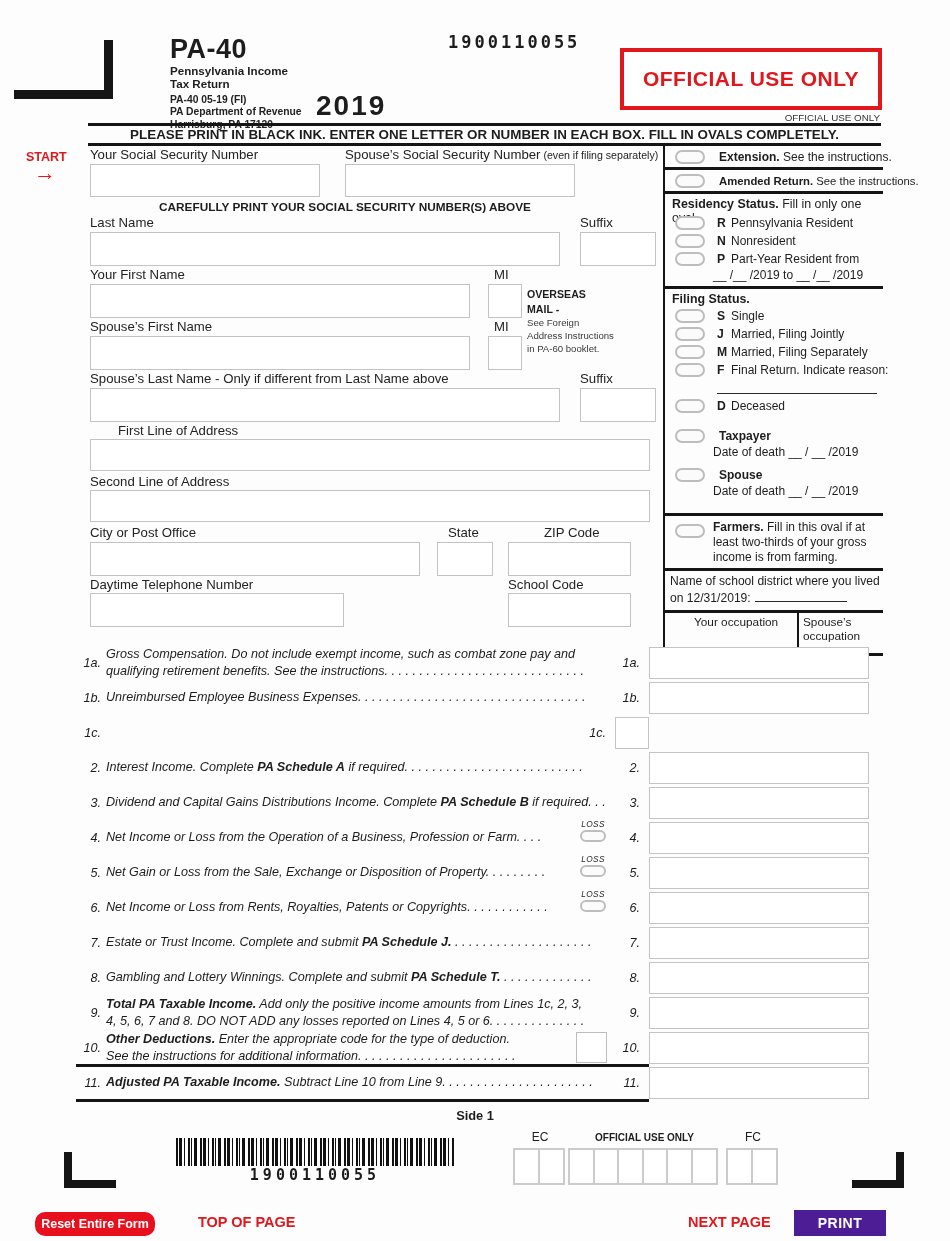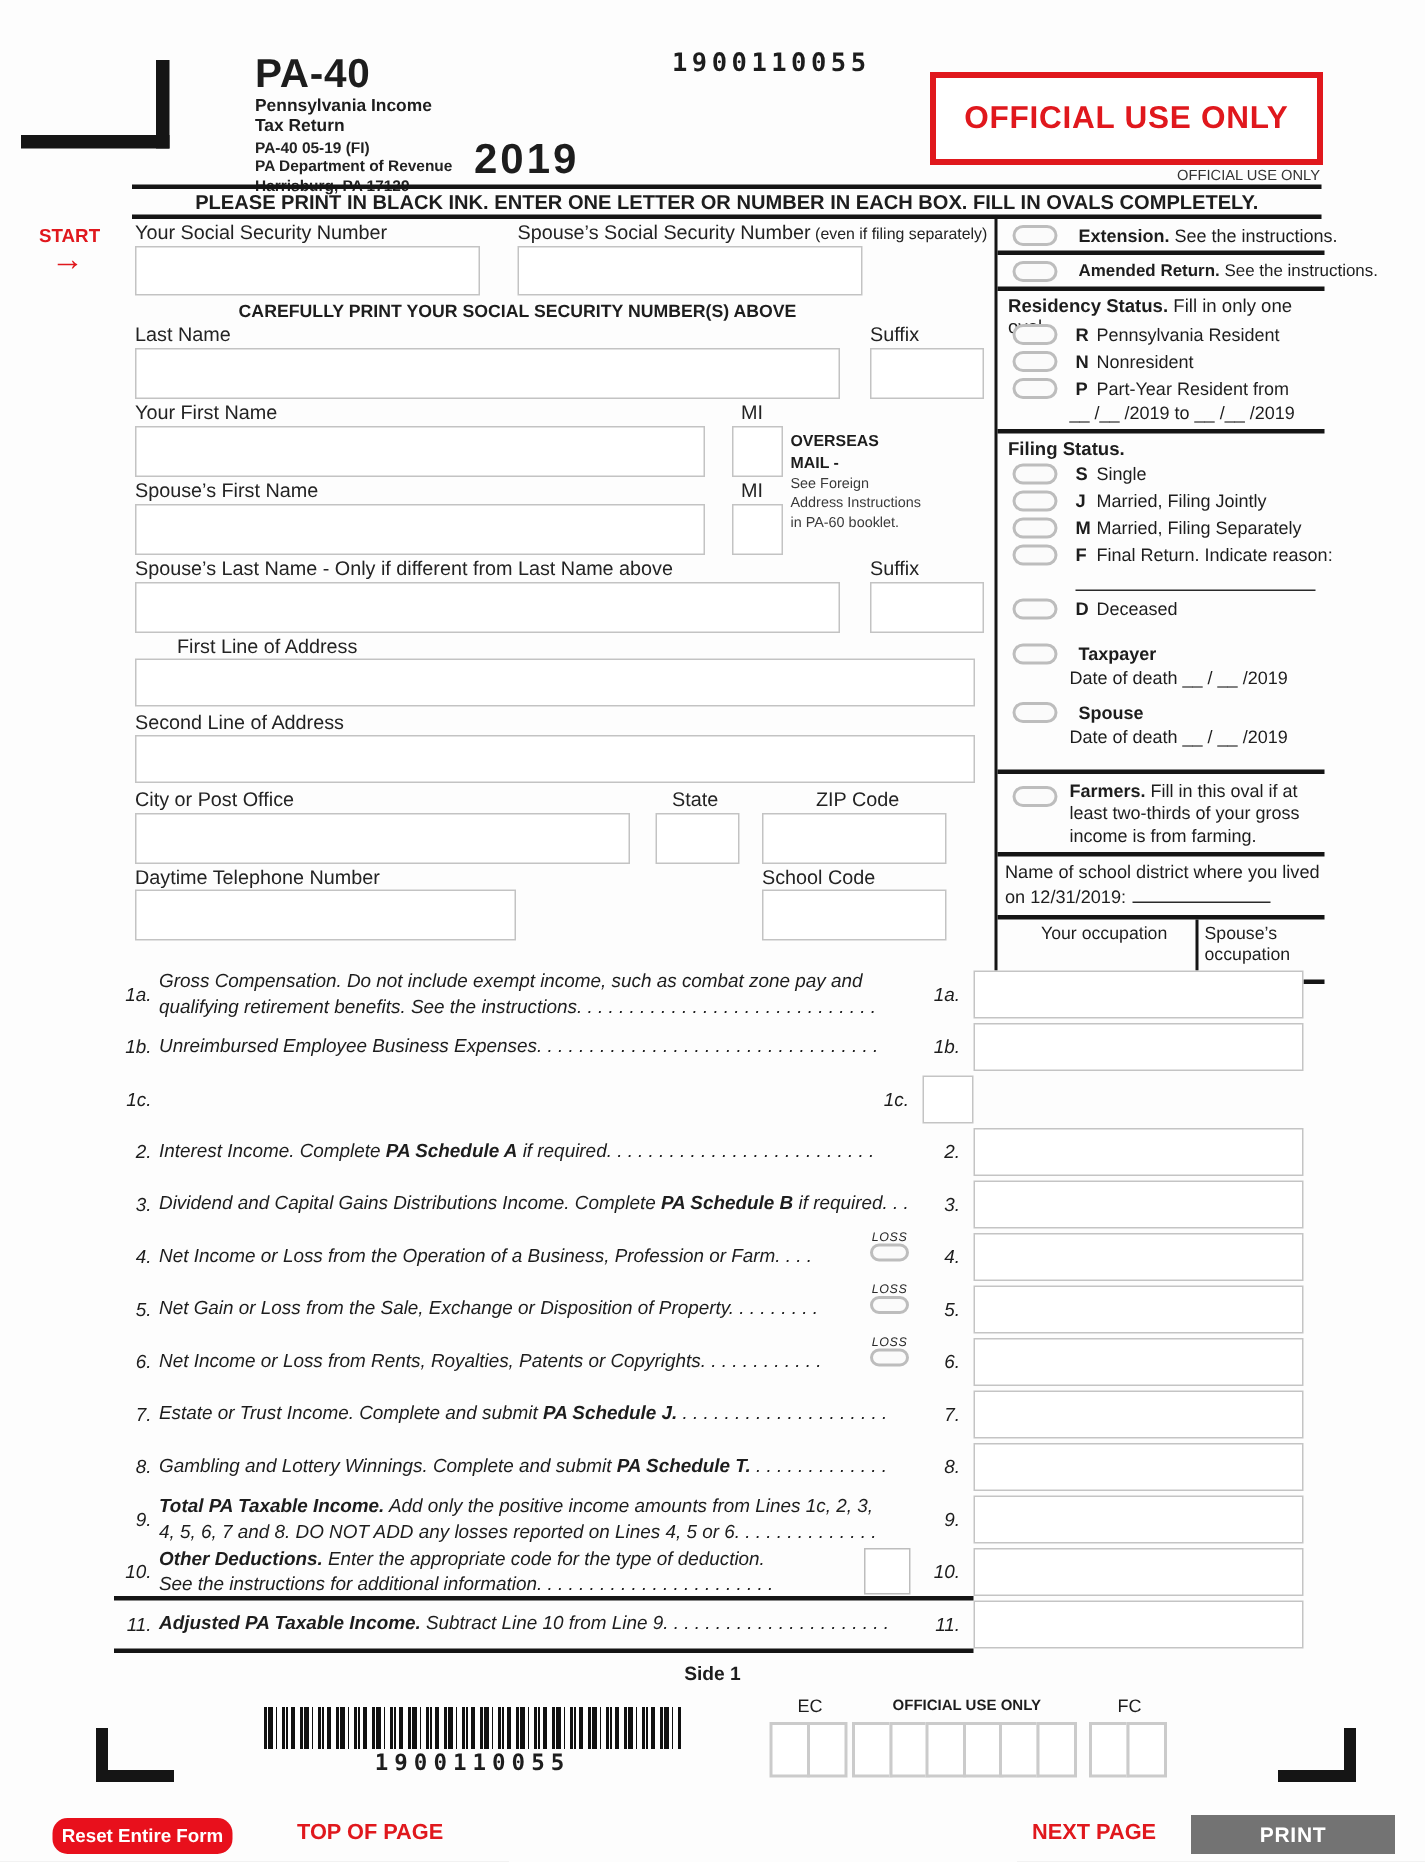--- a/index.html
+++ b/index.html
@@ -64,21 +64,21 @@
   
   .side1{left:0;top:1108px;width:950px;text-align:center;font-size:12.8px;font-weight:bold;}
   .barcode{left:176px;top:1138px;width:278px;height:28px;background:repeating-linear-gradient(90deg,#111 0 2px,#fff 2px 3px,#111 3px 6px,#fff 6px 8px,#111 8px 9px,#fff 9px 12px,#111 12px 14px,#fff 14px 15px,#111 15px 16px,#fff 16px 18px,#111 18px 21px,#fff 21px 24px);}
   .bc-num{left:176px;top:1166px;width:278px;text-align:center;font-family:"DejaVu Sans Mono",monospace;font-size:15px;font-weight:bold;letter-spacing:4px;}
   .cells-lbl{position:absolute;font-size:12px;}
   .cells{position:absolute;top:1148px;display:flex;}
   .cell{width:23px;height:33px;background:#fff;border:2.5px solid #cbcbcb;margin-left:-2.5px;}
   .cell:first-child{margin-left:0;}
   .btn{position:absolute;display:flex;align-items:center;justify-content:center;color:#fff;font-weight:bold;cursor:pointer;}
   .btn-reset{left:35px;top:1212px;width:120px;height:24px;background:#e8101c;font-size:12.5px;border-radius:10px;}
-  .btn-print{left:794px;top:1210px;width:136px;height:26px;background:#737373;font-size:14px;letter-spacing:.5px;}
+  .btn-print{left:794px;top:1210px;width:92px;height:26px;background:#4c1d95;font-size:14px;letter-spacing:.5px;}
   .navlink{position:absolute;color:#e0181d;font-weight:bold;font-size:14.5px;cursor:pointer;}
 </style>
 </head>
 <body>
 
 <div id="page">
 
   <div class="mark mark-tl"></div>
   <div class="mark mark-bl"></div>
   <div class="mark mark-br"></div>

